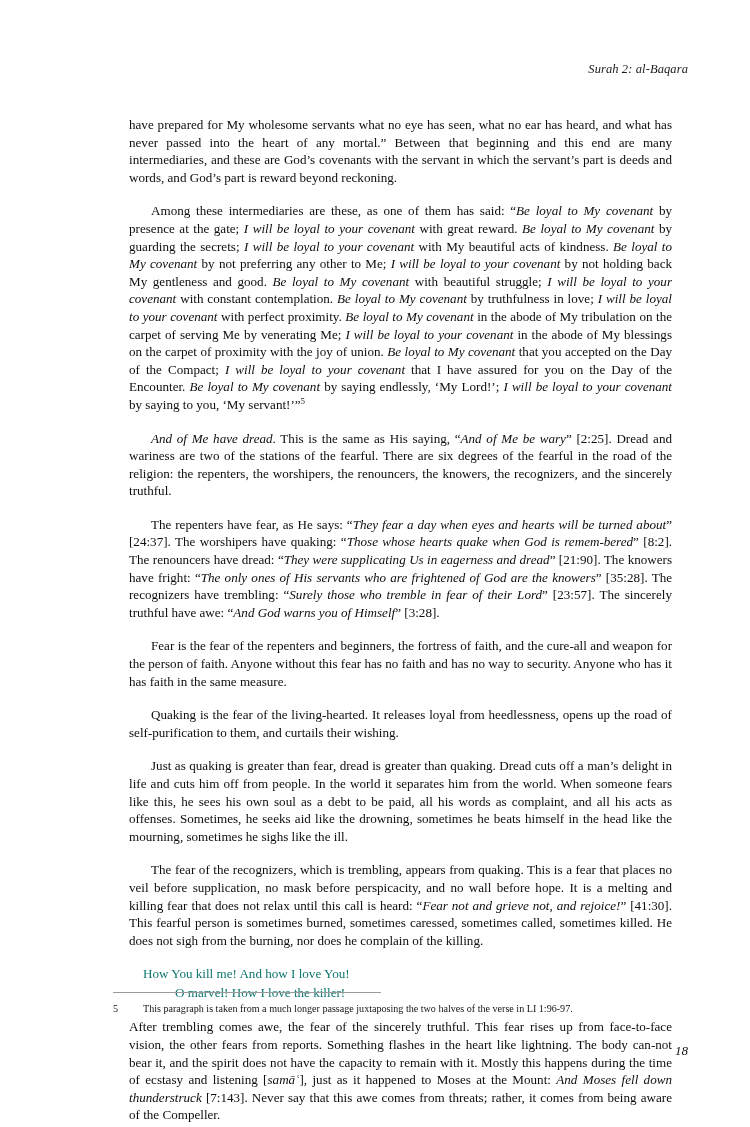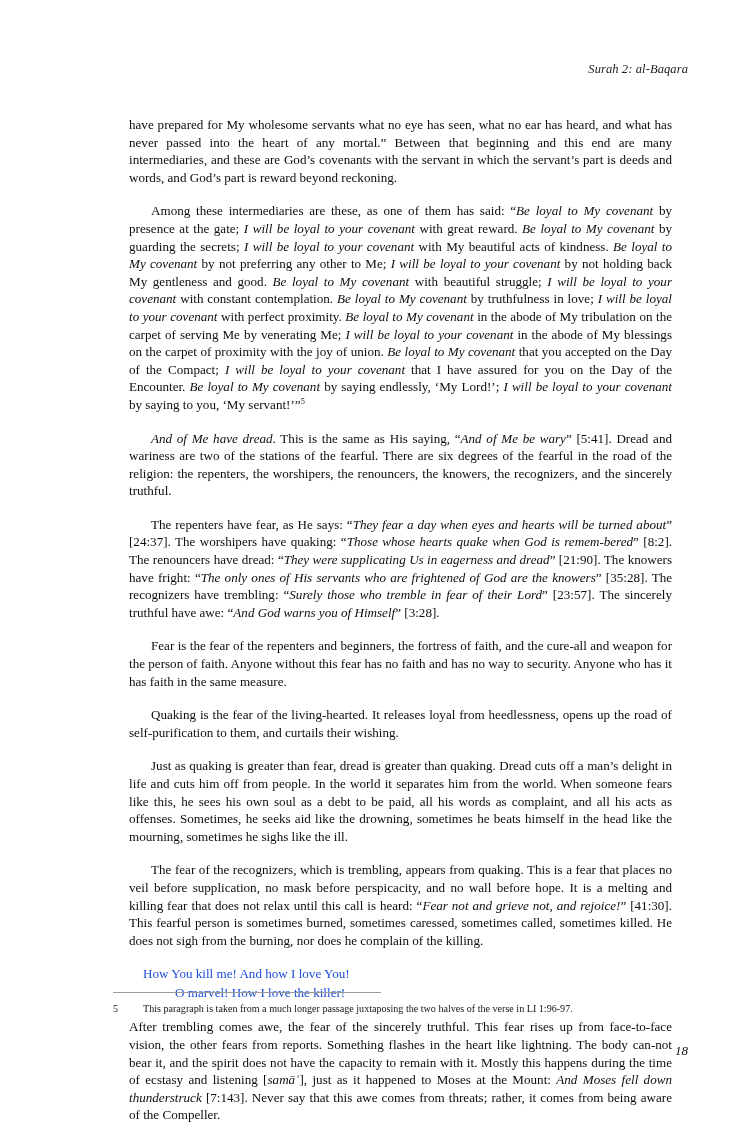--- a/index.html
+++ b/index.html
@@ -43,21 +43,21 @@
     color: #0d0d0d;
     hyphens: manual;
   }
   p.body.indent {
     text-indent: 22px;
   }
   .verse {
     margin: 15px 0 14px 0;
     font-size: 13.1px;
     line-height: 18.5px;
-    color: #1d4ed8;
+    color: #0f766e;
   }
   .verse .vline1 {
     padding-left: 30px;
   }
   .verse .vline2 {
     padding-left: 62px;
   }
   i, .it {
     font-style: italic;
   }
@@ -107,21 +107,21 @@
 <body>
 
 <div class="page">
 
   <div class="running-head">Surah 2: al-Baqara</div>
 
   <div class="textblock">
 
     <p class="body"><span>have prepared for My wholesome servants what no eye has seen, what no ear has heard, and what has never passed into the heart of any mortal.”  Between that beginning and this end are many intermediaries, and these are God’s covenants with the servant in which the servant’s part is deeds and words, and God’s part is reward beyond reckoning.</span></p>
     <p class="body indent"><span>Among these intermediaries are these, as one of them has said: “</span><i>Be loyal to My covenant</i><span> by presence at the gate; </span><i>I will be loyal to your covenant</i><span> with great reward.  </span><i>Be loyal to My covenant</i><span> by guarding the secrets; </span><i>I will be loyal to your covenant</i><span> with My beautiful acts of kindness. </span><i>Be loyal to My covenant</i><span> by not preferring any other to Me; </span><i>I will be loyal to your covenant</i><span> by not holding back My gentleness and good. </span><i>Be loyal to My covenant</i><span> with beautiful struggle; </span><i>I will be loyal to your covenant</i><span> with constant contemplation. </span><i>Be loyal to My covenant</i><span> by truthfulness in love; </span><i>I will be loyal to your covenant</i><span> with perfect proximity. </span><i>Be loyal to My covenant</i><span> in the abode of My tribulation on the carpet of serving Me by venerating Me; </span><i>I will be loyal to your covenant</i><span> in the abode of My blessings on the carpet of proximity with the joy of union.  </span><i>Be loyal to My covenant</i><span> that you accepted on the Day of the Compact; </span><i>I will be loyal to your covenant</i><span> that I have assured for you on the Day of the Encounter. </span><i>Be loyal to My covenant</i><span> by saying endlessly, ‘My Lord!’; </span><i>I will be loyal to your covenant</i><span> by saying to you, ‘My servant!’”</span><sup class="fn">5</sup></p>
-    <p class="body indent"><i>And of Me have dread</i><span>.  This is the same as His saying, “</span><i>And of Me be wary</i><span>” [5:41].  Dread and wariness are two of the stations of the fearful.  There are six degrees of the fearful in the road of the religion: the repenters, the worshipers, the renouncers, the knowers, the recognizers, and the sincerely truthful.</span></p>
+    <p class="body indent"><i>And of Me have dread</i><span>.  This is the same as His saying, “</span><i>And of Me be wary</i><span>” [2:25].  Dread and wariness are two of the stations of the fearful.  There are six degrees of the fearful in the road of the religion: the repenters, the worshipers, the renouncers, the knowers, the recognizers, and the sincerely truthful.</span></p>
     <p class="body indent"><span>The repenters have fear, as He says:  “</span><i>They fear a day when eyes and hearts will be turned about</i><span>” [24:37].  The worshipers have quaking: “</span><i>Those whose hearts quake when God is remem-bered</i><span>” [8:2].  The renouncers have dread:  “</span><i>They were supplicating Us in eagerness and dread</i><span>” [21:90].  The knowers have fright: “</span><i>The only ones of His servants who are frightened of God are the knowers</i><span>” [35:28]. The recognizers have trembling:  “</span><i>Surely those who tremble in fear of their Lord</i><span>” [23:57]. The sincerely truthful have awe:  “</span><i>And God warns you of Himself</i><span>” [3:28].</span></p>
     <p class="body indent"><span>Fear is the fear of the repenters and beginners, the fortress of faith, and the cure-all and weapon for the person of faith. Anyone without this fear has no faith and has no way to security.  Anyone who has it has faith in the same measure.</span></p>
     <p class="body indent"><span>Quaking is the fear of the living-hearted.  It releases loyal from heedlessness, opens up the road of self-purification to them, and curtails their wishing.</span></p>
     <p class="body indent"><span>Just as quaking is greater than fear, dread is greater than quaking.  Dread cuts off a man’s delight in life and cuts him off from people.  In the world it separates him from the world.  When someone fears like this, he sees his own soul as a debt to be paid, all his words as complaint, and all his acts as offenses.  Sometimes, he seeks aid like the drowning, sometimes he beats himself in the head like the mourning, sometimes he sighs like the ill.</span></p>
     <p class="body indent"><span>The fear of the recognizers, which is trembling, appears from quaking.  This is a fear that places no veil before supplication, no mask before perspicacity, and no wall before hope.  It is a melting and killing fear that does not relax until this call is heard: “</span><i>Fear not and grieve not, and rejoice!</i><span>” [41:30].  This fearful person is sometimes burned, sometimes caressed, sometimes called, sometimes killed.  He does not sigh from the burning, nor does he complain of the killing.</span></p>
 
     <div class="verse">
       <div class="vline1">How You kill me!  And how I love You!</div>
       <div class="vline2">O marvel!  How I love the killer!</div>
     </div>

